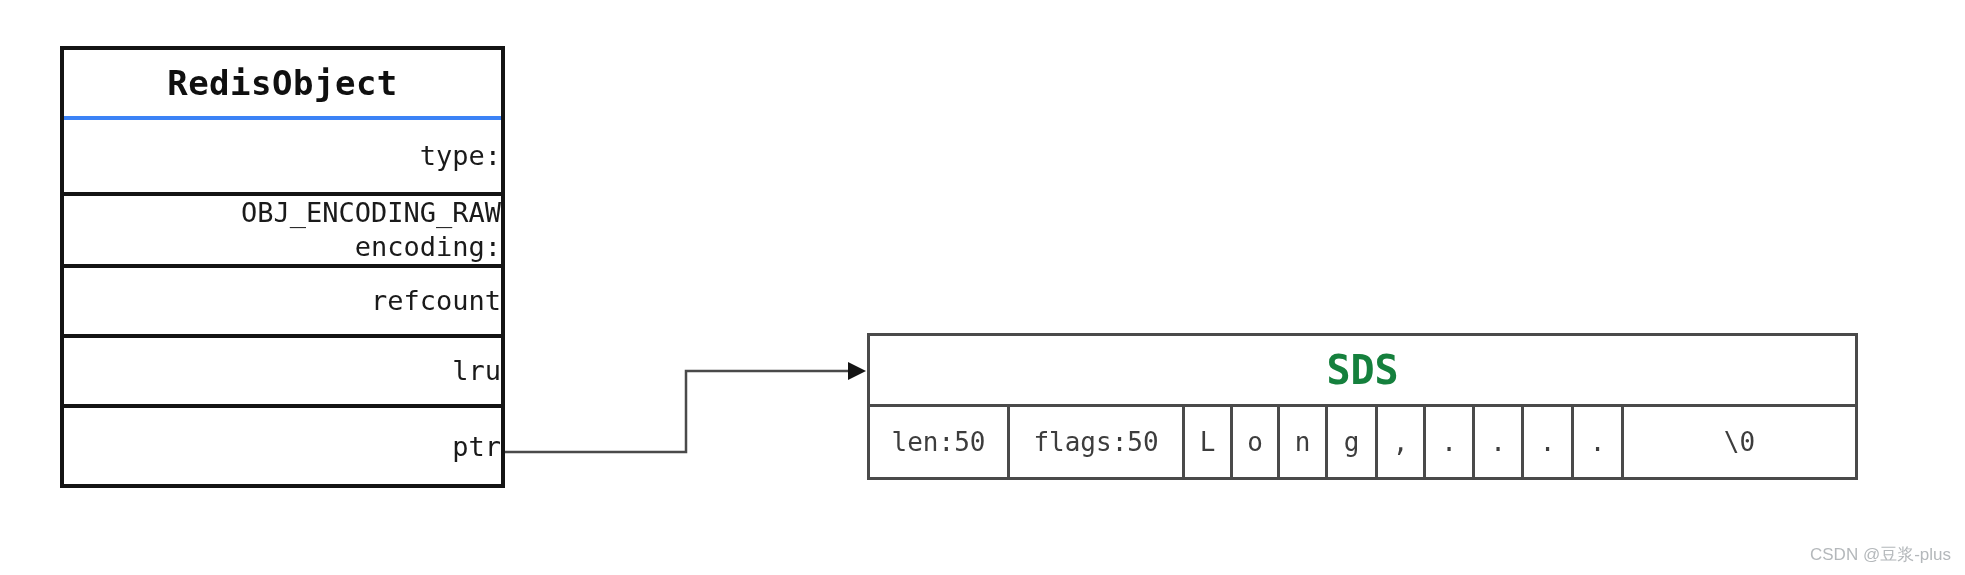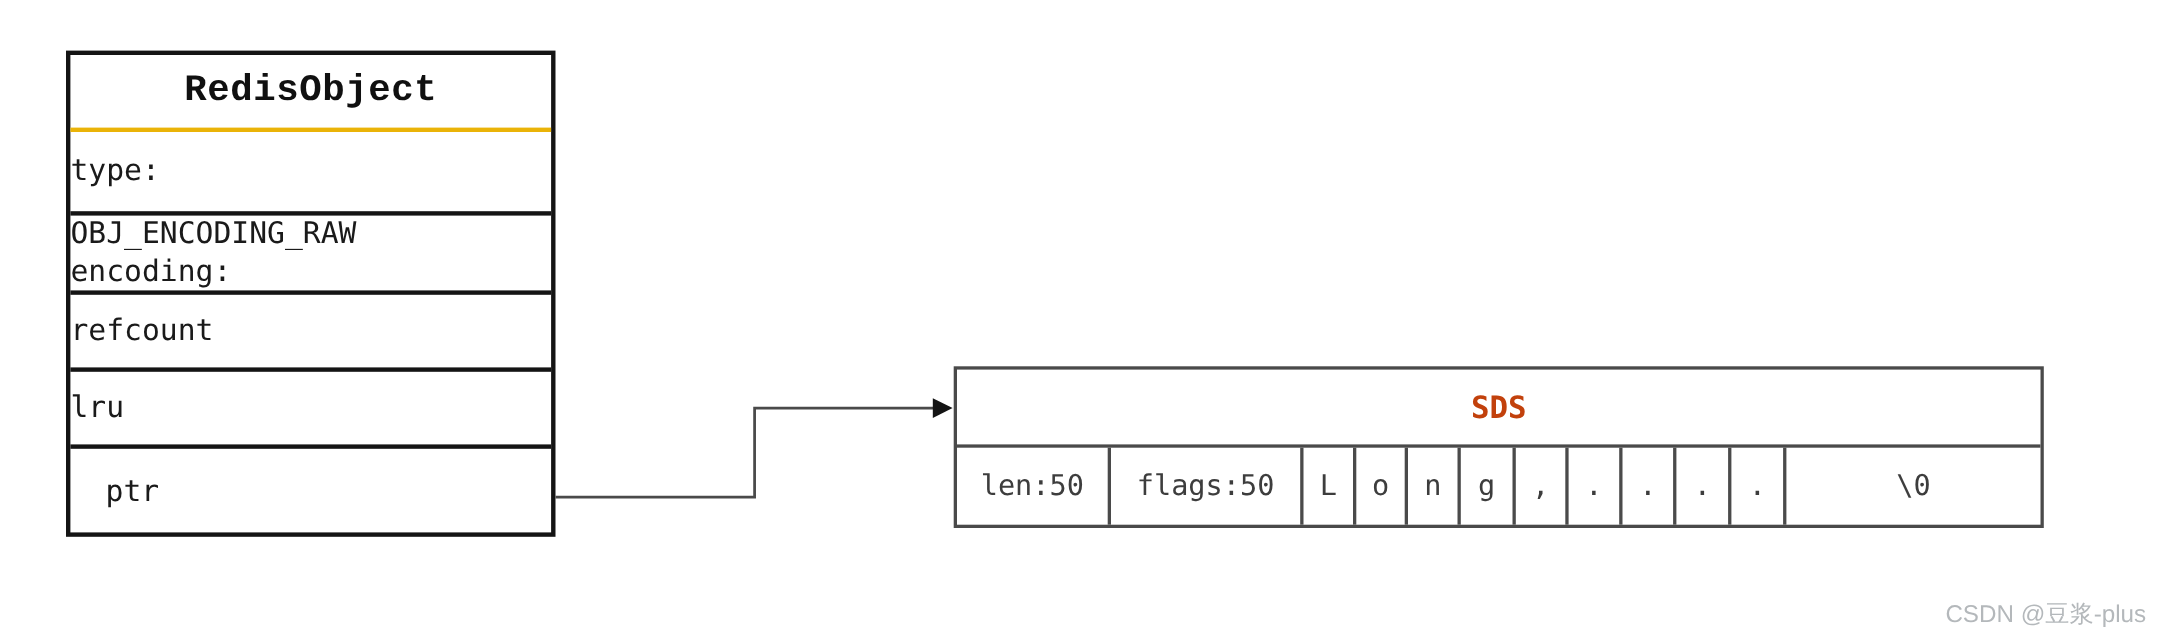--- a/index.html
+++ b/index.html
@@ -24,40 +24,40 @@
     width: 445px;
     height: 442px;
     box-sizing: border-box;
     border: 4px solid #141414;
     background: #ffffff;
     display: flex;
     flex-direction: column;
   }
   .redis-header {
     flex: 0 0 66px;
-    border-bottom: 4px solid #eab308;
+    border-bottom: 4px solid #3b82f6;
     display: flex;
     align-items: center;
     justify-content: center;
     font-size: 34px;
     font-weight: bold;
     color: #101010;
     letter-spacing: 0.5px;
-    font-family: Liberation Mono, monospace;
   }
   .redis-row {
     border-bottom: 4px solid #141414;
     display: flex;
     flex-direction: column;
-    align-items: flex-start;
+    align-items: flex-end;
     justify-content: center;
     font-size: 27px;
     color: #1a1a1a;
     line-height: 34px;
     text-align: center;
+    padding-left: 15px;
   }
   .redis-row:last-child {
     border-bottom: none;
   }
 
   
   .sds-table {
     position: absolute;
     left: 867px;
     top: 333px;
@@ -68,23 +68,23 @@
     background: #ffffff;
     display: flex;
     flex-direction: column;
   }
   .sds-header {
     flex: 0 0 68px;
     border-bottom: 3px solid #4a4a4a;
     display: flex;
     align-items: center;
     justify-content: center;
-    font-size: 28px;
+    font-size: 40px;
     font-weight: bold;
-    color: #c2410c;
+    color: #15803d;
   }
   .sds-cells {
     flex: 1;
     display: flex;
     flex-direction: row;
   }
   .sds-cell {
     box-sizing: border-box;
     border-right: 3px solid #4a4a4a;
     display: flex;
@@ -106,21 +106,21 @@
     top: 0;
     pointer-events: none;
   }
 
   
   .watermark {
     position: absolute;
     right: 14px;
     top: 543px;
     font-family: "Liberation Sans", "DejaVu Sans", sans-serif;
-    font-size: 22px;
+    font-size: 17px;
     color: #b4b8bb;
     white-space: nowrap;
     margin-left: 20px;
   }
 </style>
 </head>
 <body>
 
 <div class="canvas">
 

